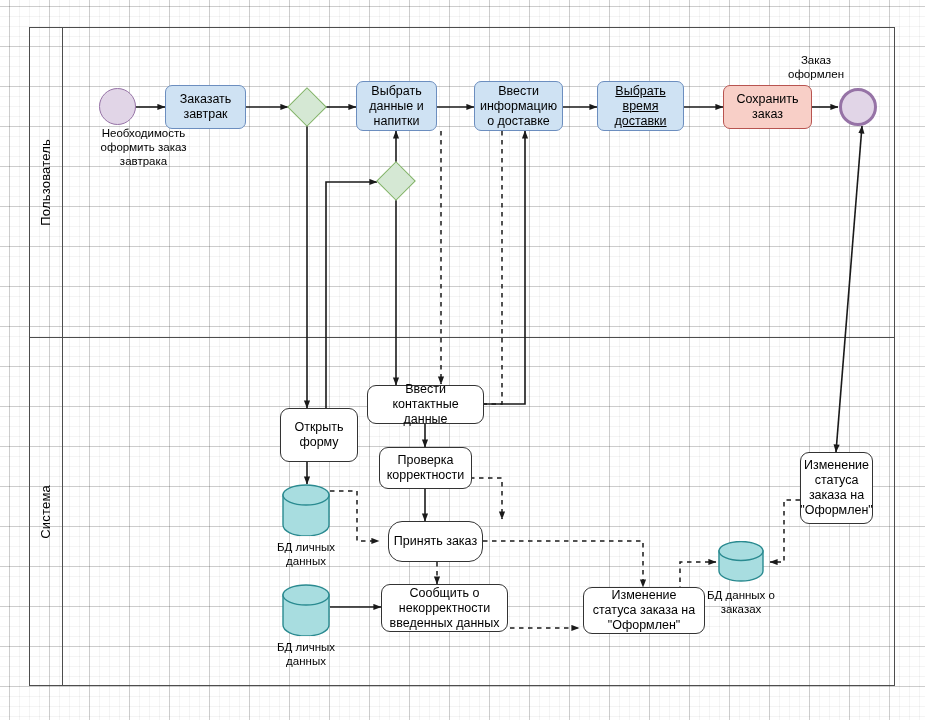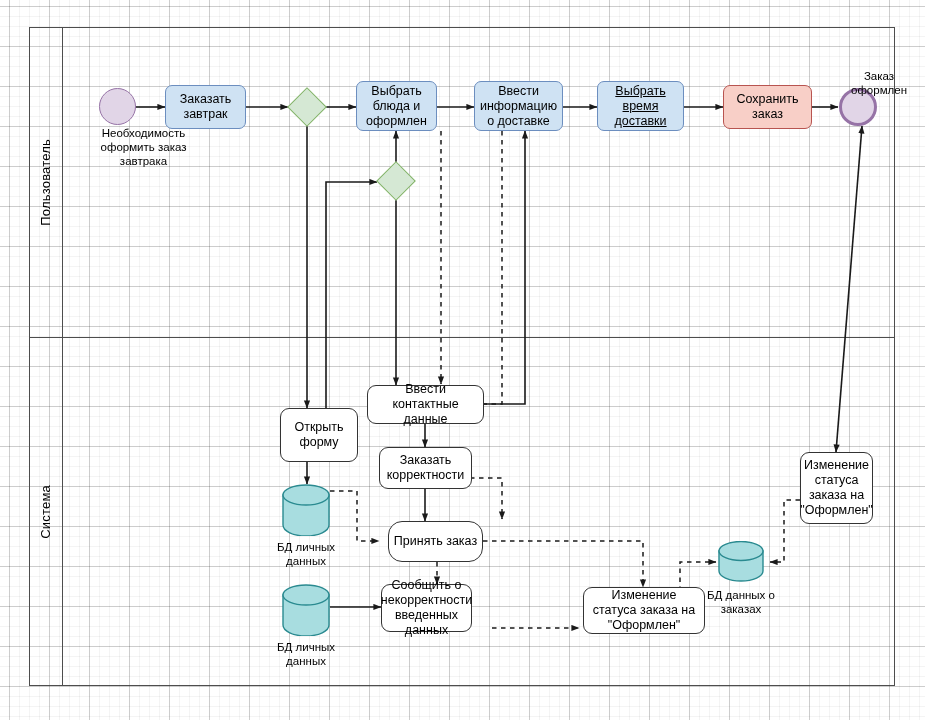--- a/index.html
+++ b/index.html
@@ -197,42 +197,42 @@
     </g>
   </svg>
 
   <div class="node event-start" style="left:99px; top:88px; width:37px; height:37px;"></div>
   <div class="caption" style="left:62px; top:126px; width:113px;padding-left:25px;">Необходимость оформить заказ завтрака</div>
 
   <div class="node task-user" style="left:165px; top:85px; width:81px; height:44px;">Заказать завтрак</div>
 
   <div class="node gateway" style="left:293px; top:93px; width:28px; height:28px;"></div>
 
-  <div class="node task-user" style="left:356px; top:81px; width:81px; height:50px;">Выбрать блюда и оформлен</div>
+  <div class="node task-user" style="left:356px; top:81px; width:81px; height:50px;">Выбрать данные и напитки</div>
 
   <div class="node task-user" style="left:474px; top:81px; width:89px; height:50px;">Ввести информацию о доставке</div>
 
   <div class="node task-user" style="left:597px; top:81px; width:87px; height:50px;text-decoration:underline;">Выбрать время доставки</div>
 
   <div class="node task-save" style="left:723px; top:85px; width:89px; height:44px;">Сохранить заказ</div>
 
   <div class="node gateway" style="left:382px; top:167px; width:28px; height:28px;"></div>
 
   <div class="node event-end" style="left:839px; top:88px; width:38px; height:38px;"></div>
-  <div class="caption" style="left:839px; top:53px; width:80px;margin-top:16px;">Заказ оформлен</div>
+  <div class="caption" style="left:776px; top:53px; width:80px;">Заказ оформлен</div>
 
   <div class="node task-sys" style="left:280px; top:408px; width:78px; height:54px;">Открыть форму</div>
 
   <div class="node task-sys" style="left:367px; top:385px; width:117px; height:39px;">Ввести контактные данные</div>
 
-  <div class="node task-sys" style="left:379px; top:447px; width:93px; height:42px;">Заказать корректности</div>
+  <div class="node task-sys" style="left:379px; top:447px; width:93px; height:42px;">Проверка корректности</div>
 
   <div class="node task-sys" style="left:388px; top:521px; width:95px; height:41px;border-radius:14px;">Принять заказ</div>
 
-  <div class="node task-sys" style="left:381px; top:584px; width:91px; height:48px;">Сообщить о некорректности введенных данных</div>
+  <div class="node task-sys" style="left:381px; top:584px; width:127px; height:48px;">Сообщить о некорректности введенных данных</div>
 
   <div class="node task-sys" style="left:583px; top:587px; width:122px; height:47px;">Изменение статуса заказа на "Оформлен"</div>
 
   <div class="node task-sys" style="left:800px; top:452px; width:73px; height:72px;">Изменение статуса заказа на "Оформлен"</div>
 
   <div class="datastore" style="left:281px; top:484px; width:50px; height:52px;">
     <svg width="50" height="52" viewBox="0 0 50 52">
       <path d="M2,11 L2,41 a23,11 0 0 0 46,0 L48,11 z" fill="#a8dde0" stroke="#2a8a90" stroke-width="1.4"></path>
       <ellipse cx="25" cy="11" rx="23" ry="10" fill="#a8dde0" stroke="#2a8a90" stroke-width="1.4"></ellipse>
     </svg>

